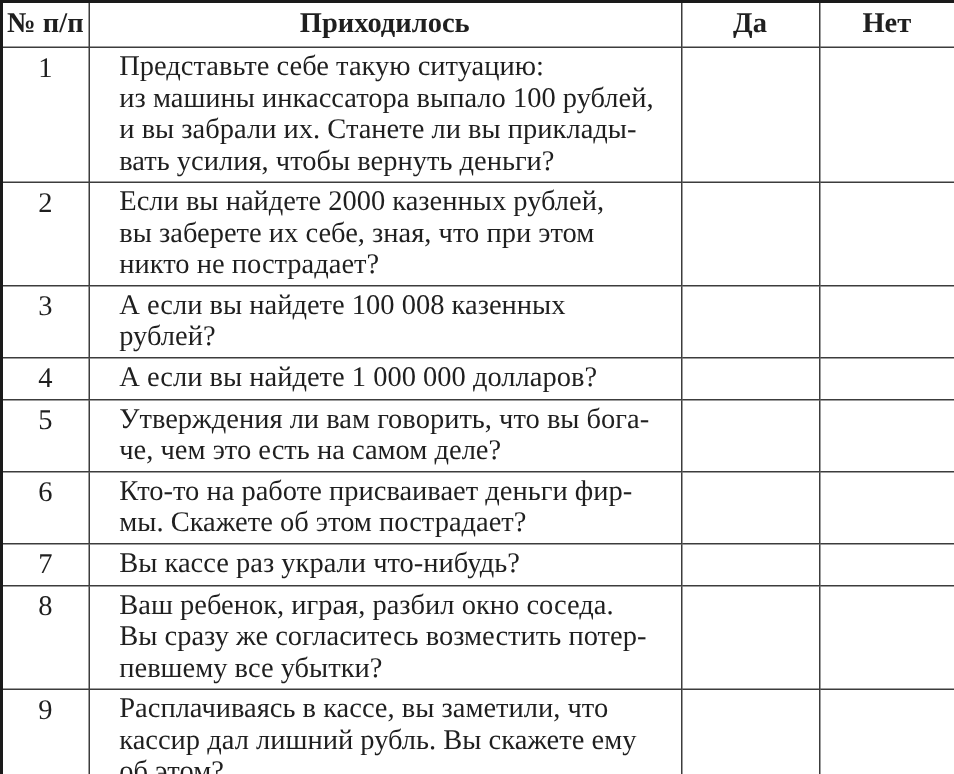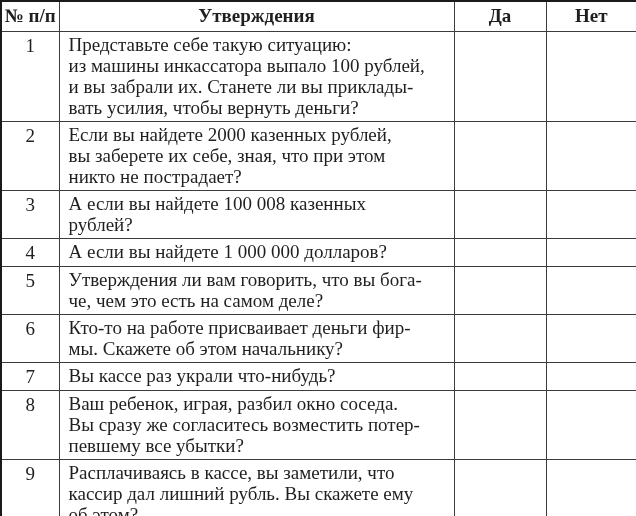--- a/index.html
+++ b/index.html
@@ -40,42 +40,42 @@
     padding:3px 2px 4px 2px;
     height:30px;
     margin-top:28px;
   }
   td.num{
     text-align:center;
     padding-top:3px;
   }
   td.st{
     text-align:left;
-    padding-left:9px;
+    padding-left:20px;
     padding-right:4px;
     white-space:pre-line;
   }
   td.ans{
     
   }
 </style>
 </head>
 <body>
 
 <table class="qtable">
   <colgroup>
     <col class="c-num">
       <col class="c-st">
       <col class="c-yes">
       <col class="c-no">
   </colgroup>
   <thead>
     <tr>
       <th>№ п/п</th>
-      <th>Утверждения</th>
+      <th>Приходилось</th>
       <th>Да</th>
       <th>Нет</th>
     </tr>
   </thead>
   <tbody>
     <tr>
       <td class="num">1</td>
       <td class="st">Представьте себе такую ситуацию:
 из машины инкассатора выпало 100 рублей,
 и вы забрали их. Станете ли вы приклады-
@@ -107,21 +107,21 @@
     <tr>
       <td class="num">5</td>
       <td class="st">Утверждения ли вам говорить, что вы бога-
 че, чем это есть на самом деле?</td>
       <td class="ans"></td>
       <td class="ans"></td>
     </tr>
     <tr>
       <td class="num">6</td>
       <td class="st">Кто-то на работе присваивает деньги фир-
-мы. Скажете об этом начальнику?</td>
+мы. Скажете об этом пострадает?</td>
       <td class="ans"></td>
       <td class="ans"></td>
     </tr>
     <tr>
       <td class="num">7</td>
       <td class="st">Вы кассе раз украли что-нибудь?</td>
       <td class="ans"></td>
       <td class="ans"></td>
     </tr>
     <tr>

